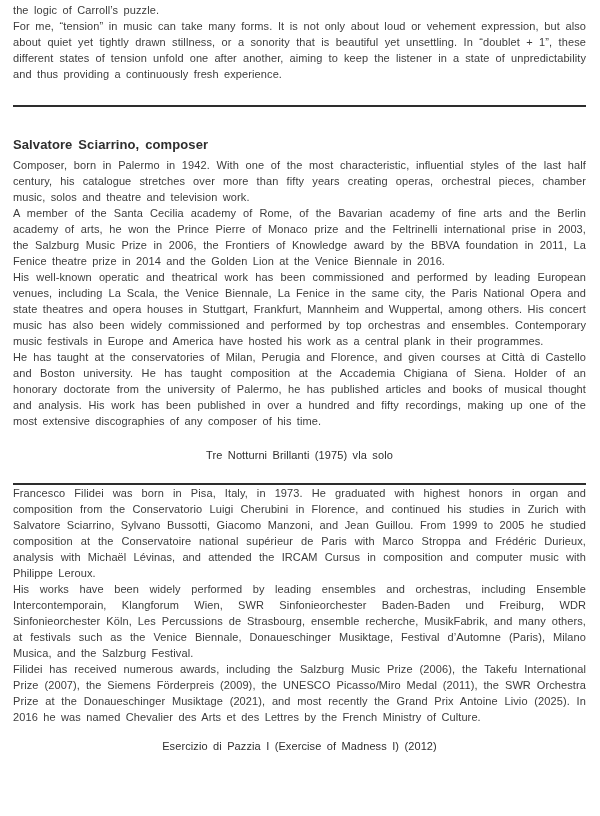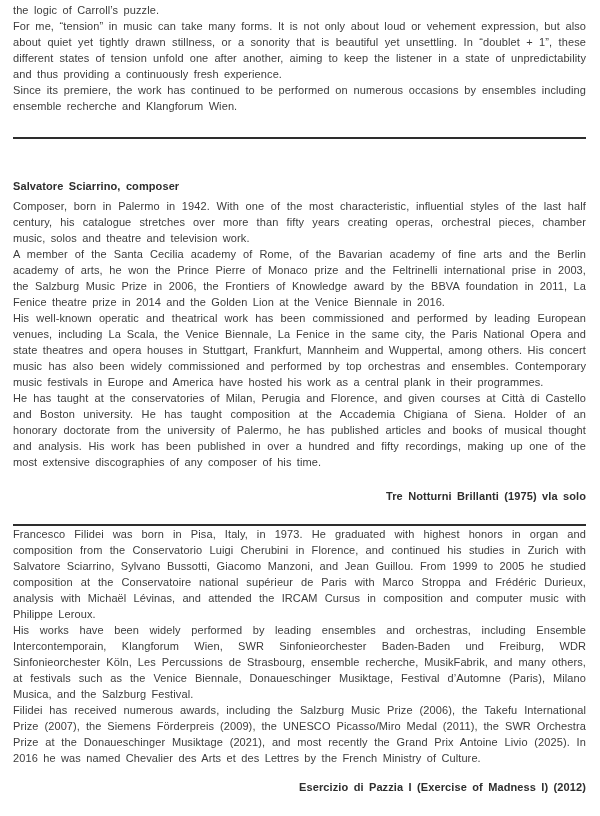--- a/index.html
+++ b/index.html
@@ -30,47 +30,46 @@
   }
   .section-rule {
     border: none;
     border-top: 2px solid #2d2d2d;
     margin: 0;
     height: 0;
   }
   .rule-before-sciarrino { margin-top: 23px; }
   .rule-before-filidei  { margin-top: 17px; }
   .composer-heading {
-    font-size: 11px;
+    font-size: 13px;
     line-height: 16px;
     font-weight: bold;
     color: #2e2e2e;
-    margin: 39px 0 4px 0;
+    margin: 30px 0 4px 0;
     word-spacing: 2.2px;
   }
   .work-title {
-    font-weight: bold;
+    font-weight: normal;
     color: #2e2e2e;
     margin: 16px 0 12px 0;
     line-height: 21px;
     word-spacing: 2.2px;
-    text-align: right;
+    text-align: center;
   }
   .work-title-filidei { margin-top: 11px; }
 </style>
 </head>
 <body>
 
 <div class="page">
 
   <p class="body-par">the logic of Carroll’s puzzle.</p>
 
   <p class="body-par">For me, “tension” in music can take many forms. It is not only about loud or vehement expression, but also about quiet yet tightly drawn stillness, or a sonority that is beautiful yet unsettling. In “doublet + 1”, these different states of tension unfold one after another, aiming to keep the listener in a state of unpredictability and thus providing a continuously fresh experience.</p>
 
-  <p class="body-par">Since its premiere, the work has continued to be performed on numerous occasions by ensembles including ensemble recherche and Klangforum Wien.</p>
 
   <hr class="section-rule rule-before-sciarrino">
 
   <h2 class="composer-heading">Salvatore Sciarrino, composer</h2>
 
   <p class="body-par">Composer, born in Palermo in 1942. With one of the most characteristic, influential styles of the last half century, his catalogue stretches over more than fifty years creating operas, orchestral pieces, chamber music, solos and theatre and television work.</p>
 
   <p class="body-par">A member of the Santa Cecilia academy of Rome, of the Bavarian academy of fine arts and the Berlin academy of arts, he won the Prince Pierre of Monaco prize and the Feltrinelli international prise in 2003, the Salzburg Music Prize in 2006, the Frontiers of Knowledge award by the BBVA foundation in 2011, La Fenice theatre prize in 2014 and the Golden Lion at the Venice Biennale in 2016.</p>
 
   <p class="body-par">His well-known operatic and theatrical work has been commissioned and performed by leading European venues, including La Scala, the Venice Biennale, La Fenice in the same city, the Paris National Opera and state theatres and opera houses in Stuttgart, Frankfurt, Mannheim and Wuppertal, among others. His concert music has also been widely commissioned and performed by top orchestras and ensembles. Contemporary music festivals in Europe and America have hosted his work as a central plank in their programmes.</p>

